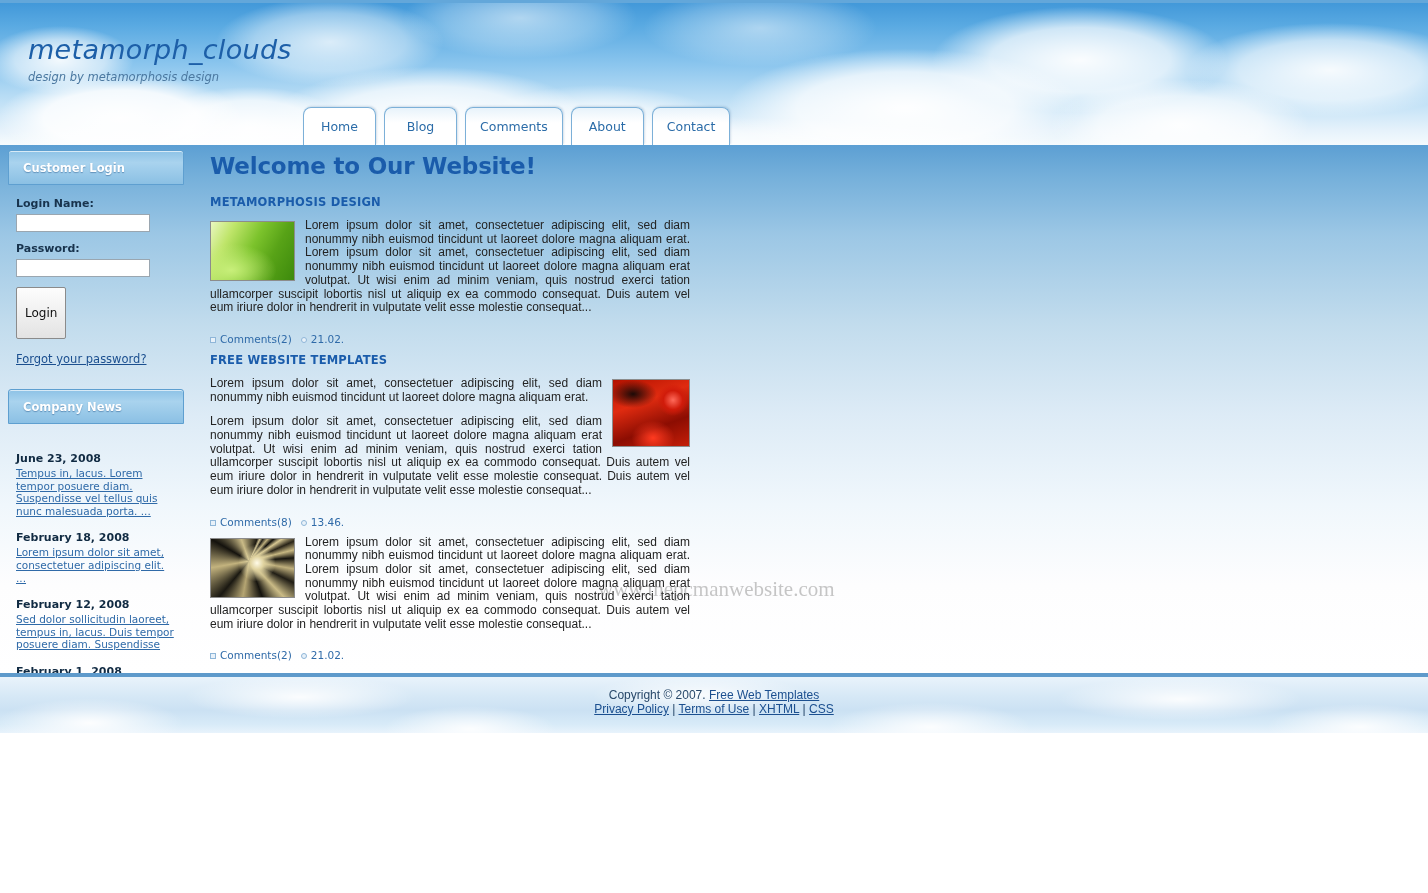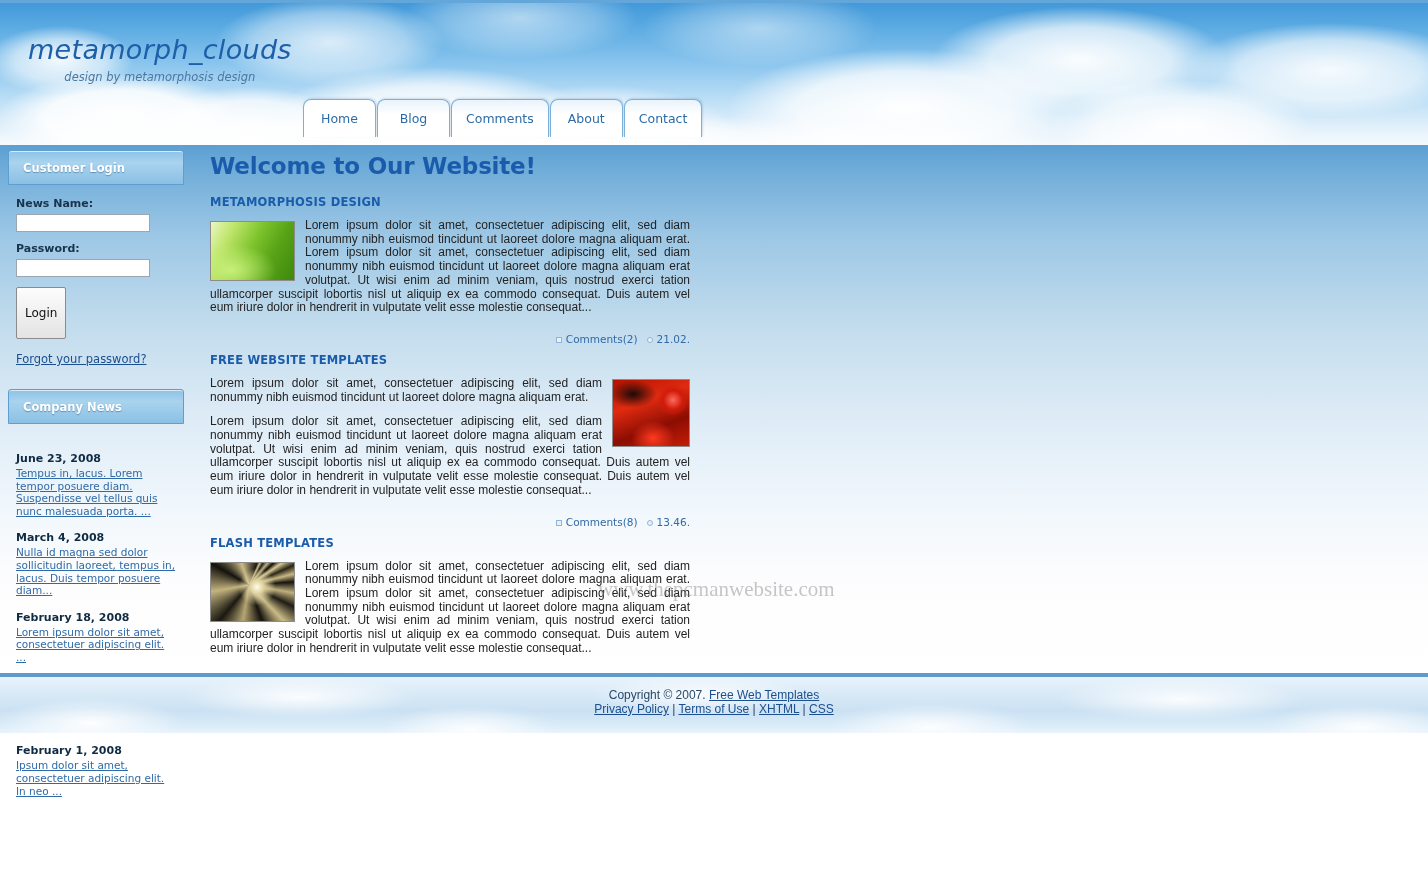--- a/index.html
+++ b/index.html
@@ -51,31 +51,31 @@
     color: #1d5fa8;
     letter-spacing: 0.3px;
     line-height: 1;
     white-space: nowrap;
   }
   .logo-sub {
     font-family: "DejaVu Sans", sans-serif;
     font-style: italic;
     font-size: 11.5px;
     color: #4b78a0;
-    text-align: center;
+    text-align: left;
     margin-top: 7px;
     white-space: nowrap;
   }
 
   
   .nav {
     position: absolute;
-    left: 303px; bottom: 8px;
+    left: 303px; bottom: 0;
     display: flex;
-    gap: 1px;
+    gap: 8px;
     z-index: 5;
   }
   .tab {
     position: relative;
     min-width: 73px;
     height: 38px;
     padding: 0 14px;
     background: linear-gradient(to bottom, #e8f3fb 0%, #ffffff 40%, #ffffff 100%);
     border: 1px solid #7cb0d8;
     border-bottom: none;
@@ -228,21 +228,20 @@
     background:
       radial-gradient(circle 30px at 46px 24px, #fffbe8 0%, #e0d3a0 22%, rgba(224,211,160,0) 62%),
       conic-gradient(from 20deg at 46% 38%,
          #1d1a12 0deg, #cfc193 6deg, #22201a 12deg, #bdae7d 20deg, #100f0b 28deg,
          #d8c893 36deg, #2a2519 46deg, #c7b781 56deg, #17150f 66deg, #bfaf7c 80deg,
          #201d15 96deg, #cabb86 116deg, #15130e 140deg, #b5a573 170deg, #1a1811 200deg,
          #c3b37e 240deg, #14120d 280deg, #cabb87 320deg, #1d1a12 360deg);
   }
   .art-meta {
     clear: both;
-    text-align: right;
     font-size: 10.5px;
     color: #2f6aa8;
     font-family: "DejaVu Sans", sans-serif;
     padding-top: 7px;
   }
   .meta-ico {
     display: inline-block;
     width: 6px; height: 6px;
     border: 1px solid #8fb6d8;
     background: #e8f1f9;
@@ -325,43 +324,39 @@
     </nav>
   </div>
 
   <div class="body-area">
 
     <aside class="sidebar">
 
       <div class="panel-head">Customer Login</div>
 
       <div class="panel-body">
-        <div class="field-label">News Name:</div>
+        <div class="field-label">Login Name:</div>
         <input class="txt-input" type="text" placeholder="" style="">
 
         <div class="field-label">Password:</div>
         <input class="txt-input" type="password" placeholder="" style="">
 
         <button class="login-btn">Login</button>
 
         <div><a class="side-link">Forgot your password?</a></div>
       </div>
 
       <div style="height:22px"></div>
 
       <div class="panel-head">Company News</div>
 
       <div class="news">
         <div class="news-item">
           <div class="news-date">June 23, 2008</div>
           <a class="news-text">Tempus in, lacus. Lorem tempor posuere diam. Suspendisse vel tellus quis nunc malesuada porta. ...</a>
-        </div>
-        <div class="news-item">
-          <div class="news-date">March 4, 2008</div>
-          <a class="news-text">Nulla id magna sed dolor sollicitudin laoreet, tempus in, lacus. Duis tempor posuere diam...</a>
         </div>
         <div class="news-item">
           <div class="news-date">February 18, 2008</div>
           <a class="news-text">Lorem ipsum dolor sit amet, consectetuer adipiscing elit. ...</a>
         </div>
         <div class="news-item">
           <div class="news-date">February 12, 2008</div>
           <a class="news-text">Sed dolor sollicitudin laoreet, tempus in, lacus. Duis tempor posuere diam. Suspendisse</a>
         </div>
         <div class="news-item">
@@ -392,21 +387,20 @@
           <div class="thumb right thumb-red"></div>
           <p>Lorem ipsum dolor sit amet, consectetuer adipiscing elit, sed diam nonummy nibh euismod tincidunt ut laoreet dolore magna aliquam erat.</p>
           <p>Lorem ipsum dolor sit amet, consectetuer adipiscing elit, sed diam nonummy nibh euismod tincidunt ut laoreet dolore magna aliquam erat volutpat. Ut wisi enim ad minim veniam, quis nostrud exerci tation ullamcorper suscipit lobortis nisl ut aliquip ex ea commodo consequat. Duis autem vel eum iriure dolor in hendrerit in vulputate velit esse molestie consequat. Duis autem vel eum iriure dolor in hendrerit in vulputate velit esse molestie consequat...</p>
         </div>
         <div class="art-meta">
           <span class="meta-ico"></span><a class="meta-link">Comments(8)</a><span class="meta-sep"></span><span class="meta-ico round"></span><span>13.46.</span>
         </div>
       </article>
 
       <article style="margin-top:8px">
-        <div class="art-title">FLASH TEMPLATES</div>
         <div class="art-body">
           <div class="thumb left thumb-gold"></div>
           <p>Lorem ipsum dolor sit amet, consectetuer adipiscing elit, sed diam nonummy nibh euismod tincidunt ut laoreet dolore magna aliquam erat. Lorem ipsum dolor sit amet, consectetuer adipiscing elit, sed diam nonummy nibh euismod tincidunt ut laoreet dolore magna aliquam erat volutpat. Ut wisi enim ad minim veniam, quis nostrud exerci tation ullamcorper suscipit lobortis nisl ut aliquip ex ea commodo consequat. Duis autem vel eum iriure dolor in hendrerit in vulputate velit esse molestie consequat...</p>
         </div>
         <div class="art-meta">
           <span class="meta-ico"></span><a class="meta-link">Comments(2)</a><span class="meta-sep"></span><span class="meta-ico round"></span><span>21.02.</span>
         </div>
       </article>
 
     </main>

